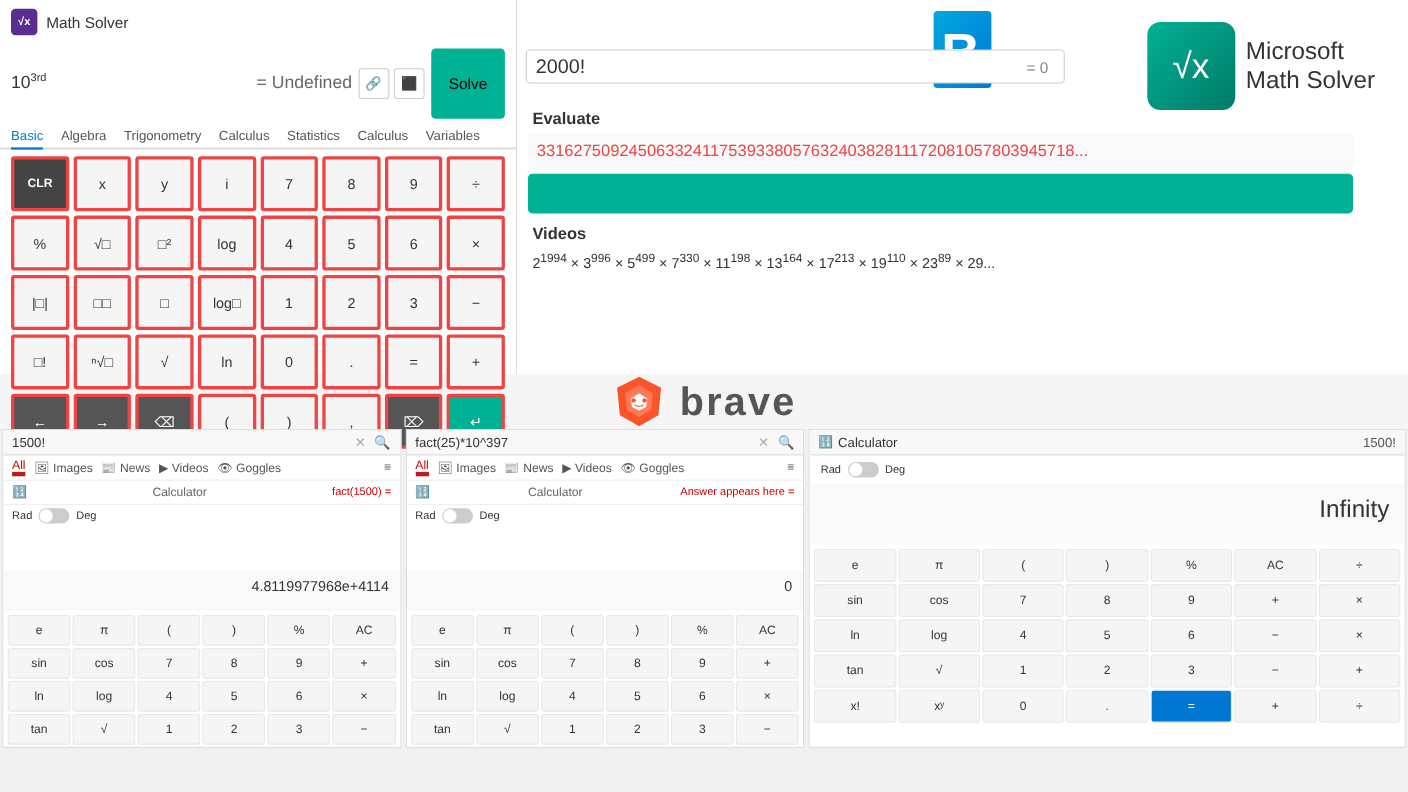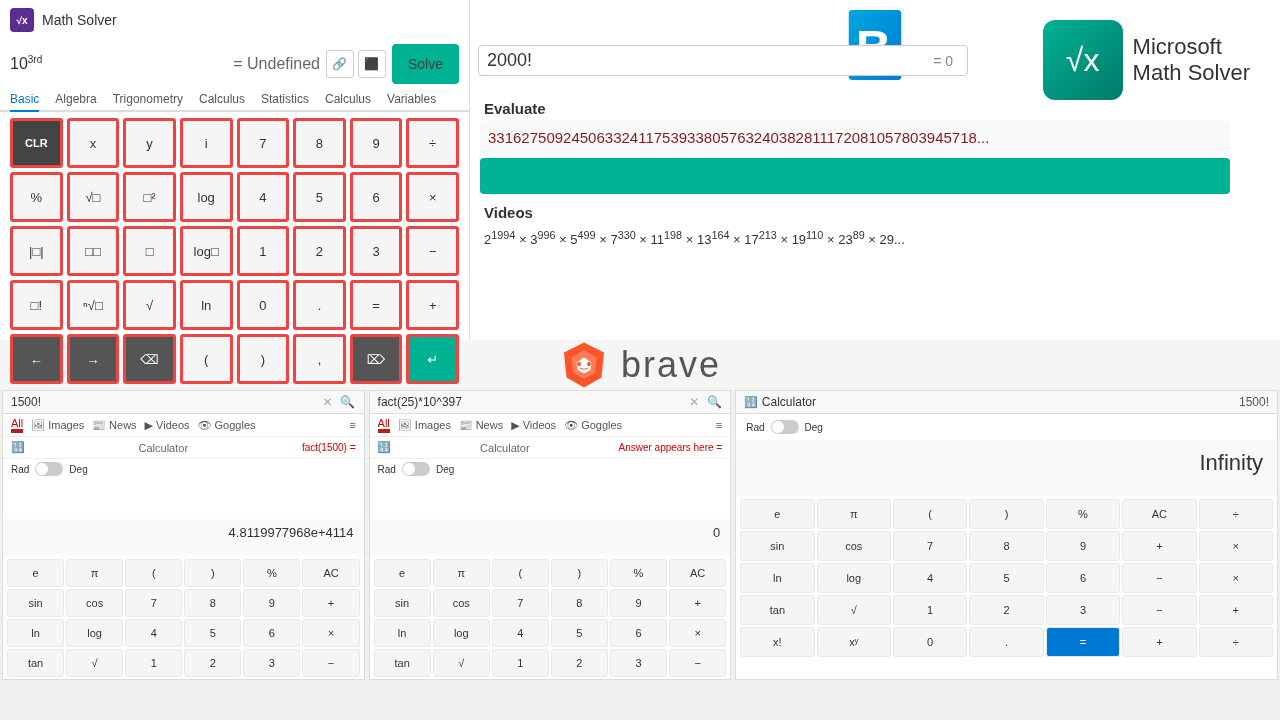--- a/index.html
+++ b/index.html
@@ -69,23 +69,23 @@
     .ms-icons { display: flex; gap: 4px; margin-left: auto; }
     .ms-icon-btn {
       width: 28px; height: 28px;
       background: none; border: 1px solid #ccc;
       border-radius: 3px; cursor: pointer;
       display: flex; align-items: center; justify-content: center;
       font-size: 12px; color: #555;
     }
     .ms-solve-btn {
       background: #00b294;
-      color: #404040;
+      color: #000000;
       border: none;
-      padding: 12px 16px;
+      padding: 24px 16px;
       border-radius: 4px;
       cursor: pointer;
       font-size: 14px;
     }
 
     .ms-tabs {
       display: flex;
       border-bottom: 2px solid #ddd;
       padding: 0 10px;
       gap: 16px;
@@ -212,21 +212,21 @@
     }
     .ms-section-title {
       font-size: 15px;
       font-weight: 600;
       color: #333;
       margin-bottom: 4px;
       padding: 0 4px;
     }
     .ms-result-value {
       font-size: 15px;
-      color: #7f1d1d;
+      color: #ef4444;
       background: #f9f9f9;
       padding: 8px;
       border-radius: 4px;
       white-space: nowrap;
       overflow: hidden;
     }
     .ms-teal-bar {
       height: 36px;
       background: #00b294;
       border-radius: 4px;
@@ -249,21 +249,21 @@
       align-items: center;
       justify-content: center;
       gap: 12px;
     }
     .brave-lion {
       width: 50px; height: 50px;
     }
     .brave-text {
       font-size: 36px;
       color: #555;
-      font-weight: 400;
+      font-weight: 700;
       letter-spacing: 2px;
     }
 
     
     .bottom-section {
       display: flex;
       width: 100%;
       height: 290px;
       gap: 0;
     }
@@ -273,21 +273,20 @@
       background: white;
       border: 1px solid #ddd;
       display: flex;
       flex-direction: column;
       overflow: hidden;
       margin: 0 2px;
     }
 
     .calc-search-bar {
       display: flex;
-      align-items: center;
       padding: 4px 8px;
       background: #f8f8f8;
       border-bottom: 1px solid #ddd;
       font-size: 12px;
       color: #333;
     }
     .calc-search-term { flex: 1; }
     .calc-search-x {
       color: #aaa; cursor: pointer; margin-right: 8px;
     }

